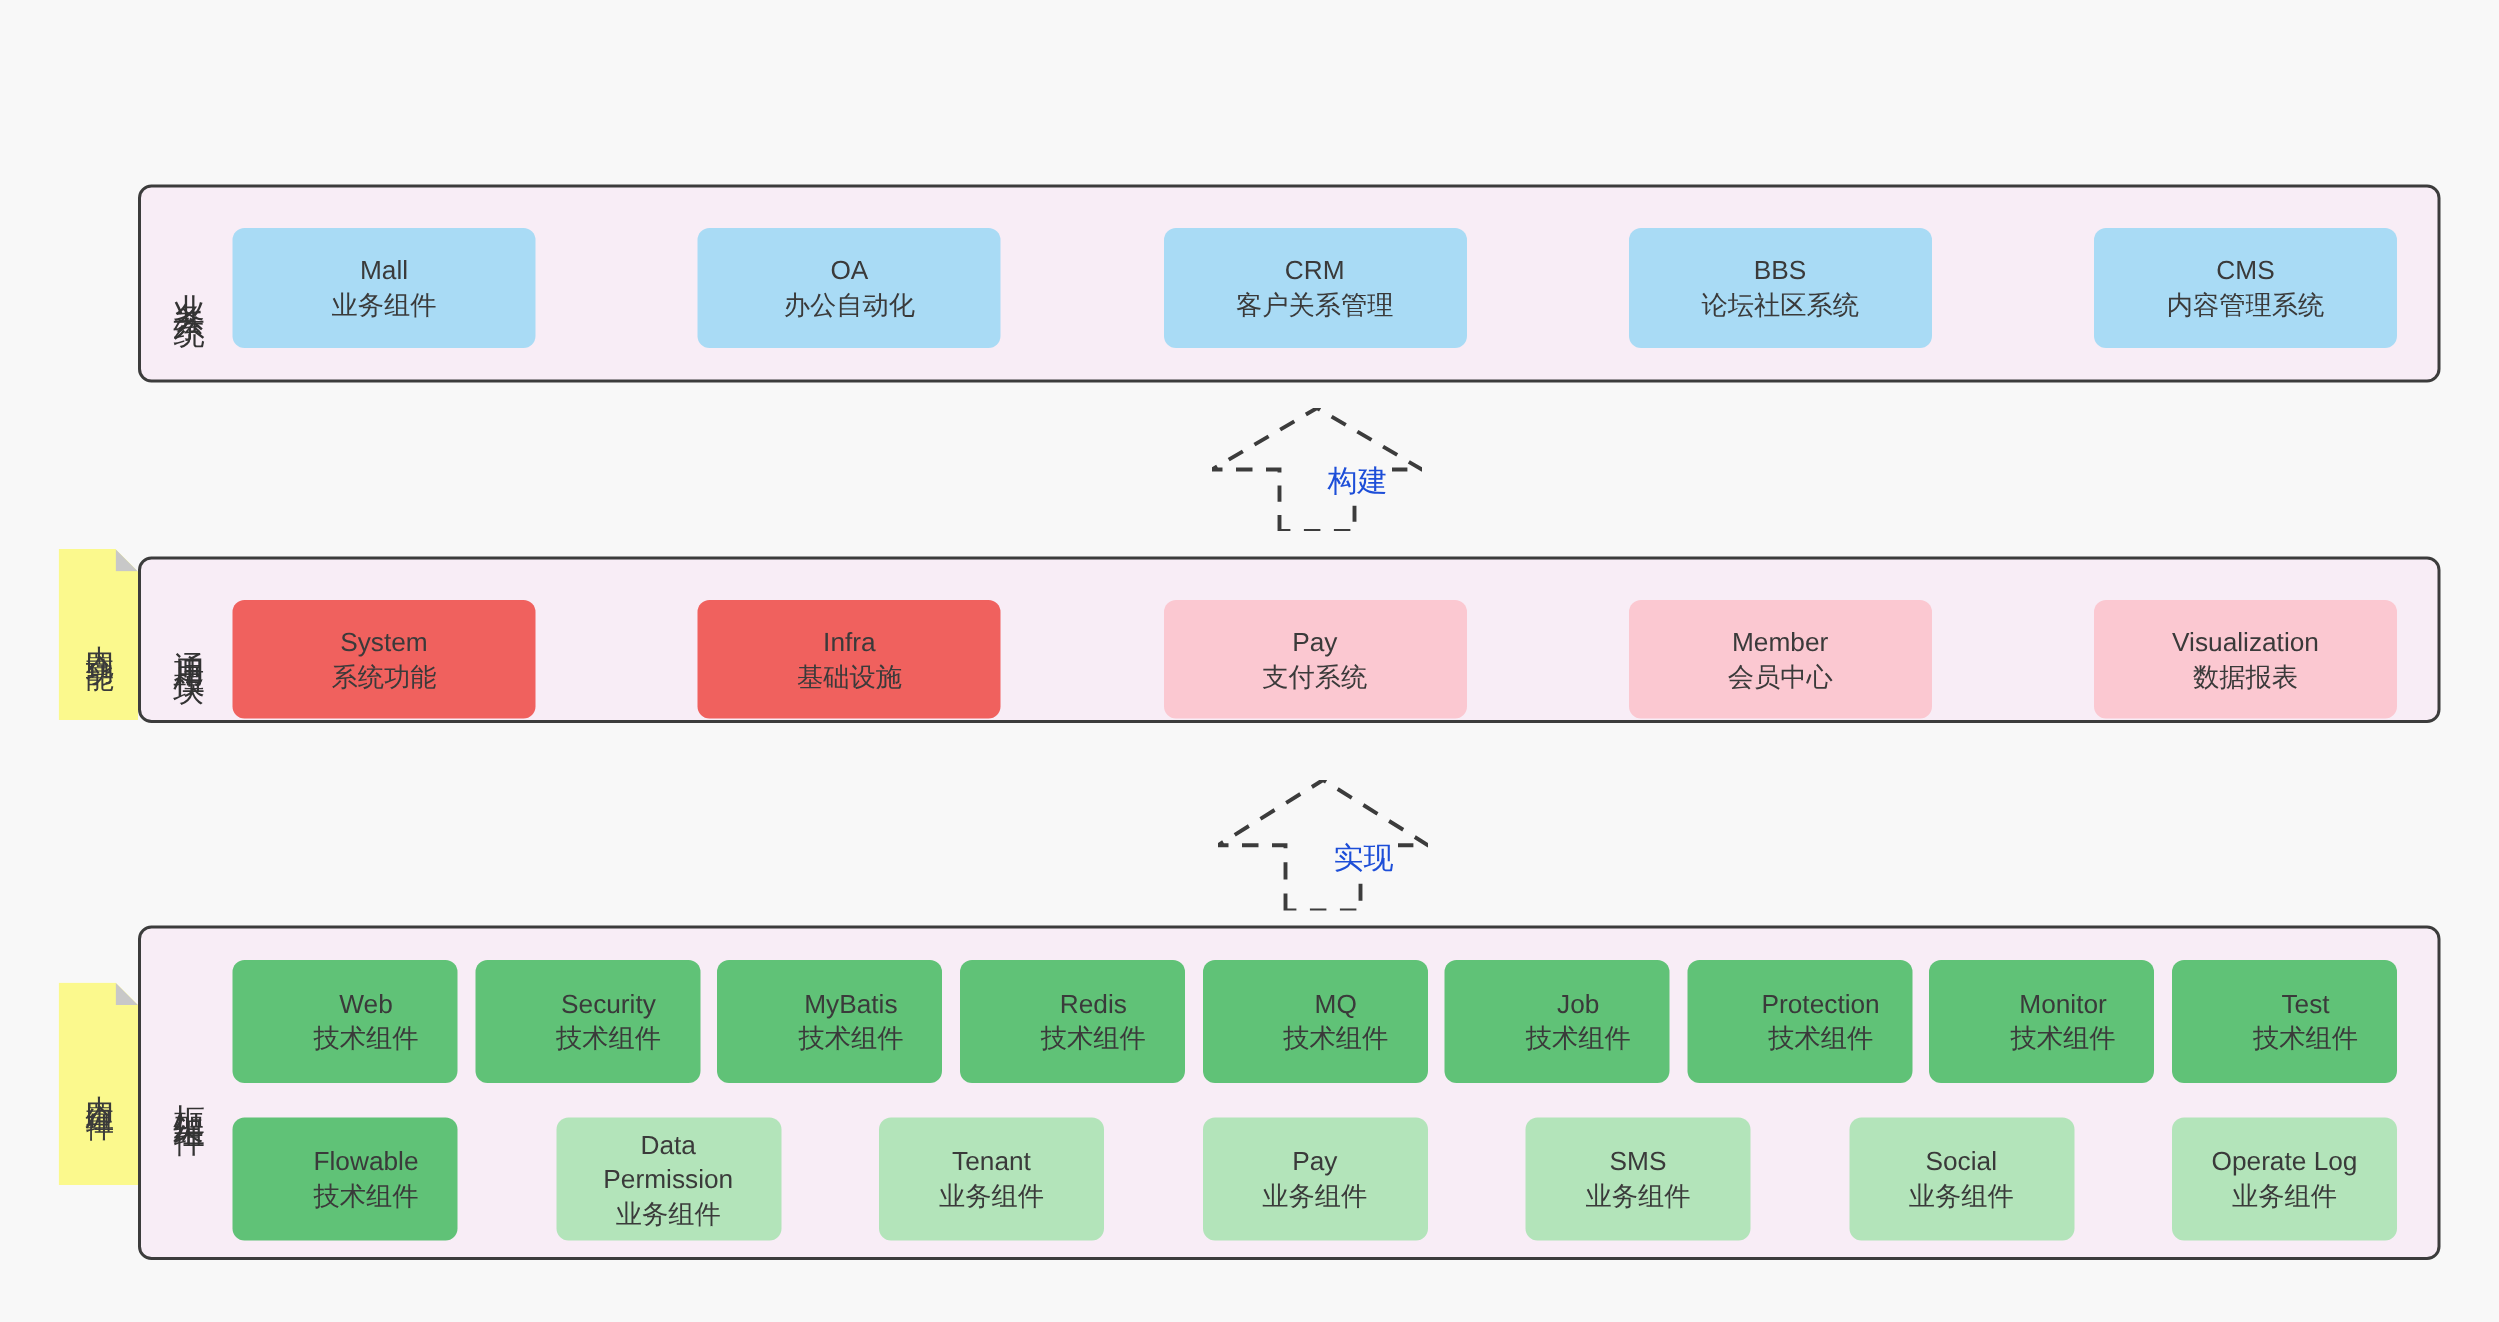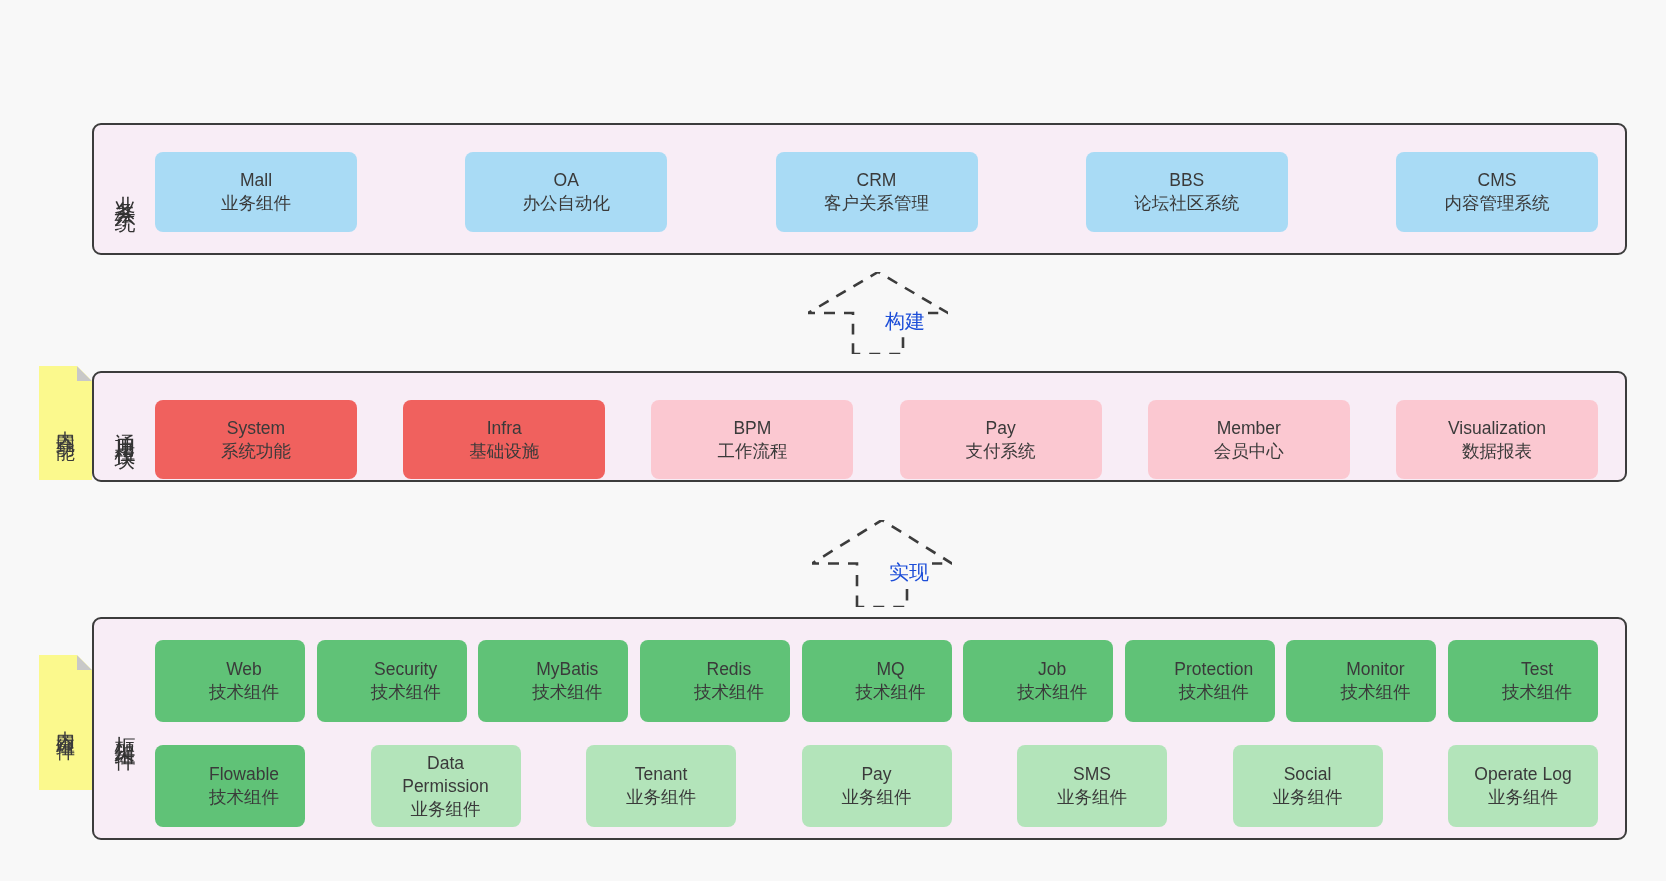--- a/index.html
+++ b/index.html
@@ -131,24 +131,20 @@
     <div class="boxes row6">
         <div class="box v-red">
           <div class="box-title">System</div>
           <div class="box-subtitle">系统功能</div>
         </div>
         <div class="box v-red">
           <div class="box-title">Infra</div>
           <div class="box-subtitle">基础设施</div>
         </div>
         <div class="box v-pink">
-          <div class="box-title">BPM</div>
-          <div class="box-subtitle">工作流程</div>
-        </div>
-        <div class="box v-pink">
           <div class="box-title">Pay</div>
           <div class="box-subtitle">支付系统</div>
         </div>
         <div class="box v-pink">
           <div class="box-title">Member</div>
           <div class="box-subtitle">会员中心</div>
         </div>
         <div class="box v-pink">
           <div class="box-title">Visualization</div>
           <div class="box-subtitle">数据报表</div>

